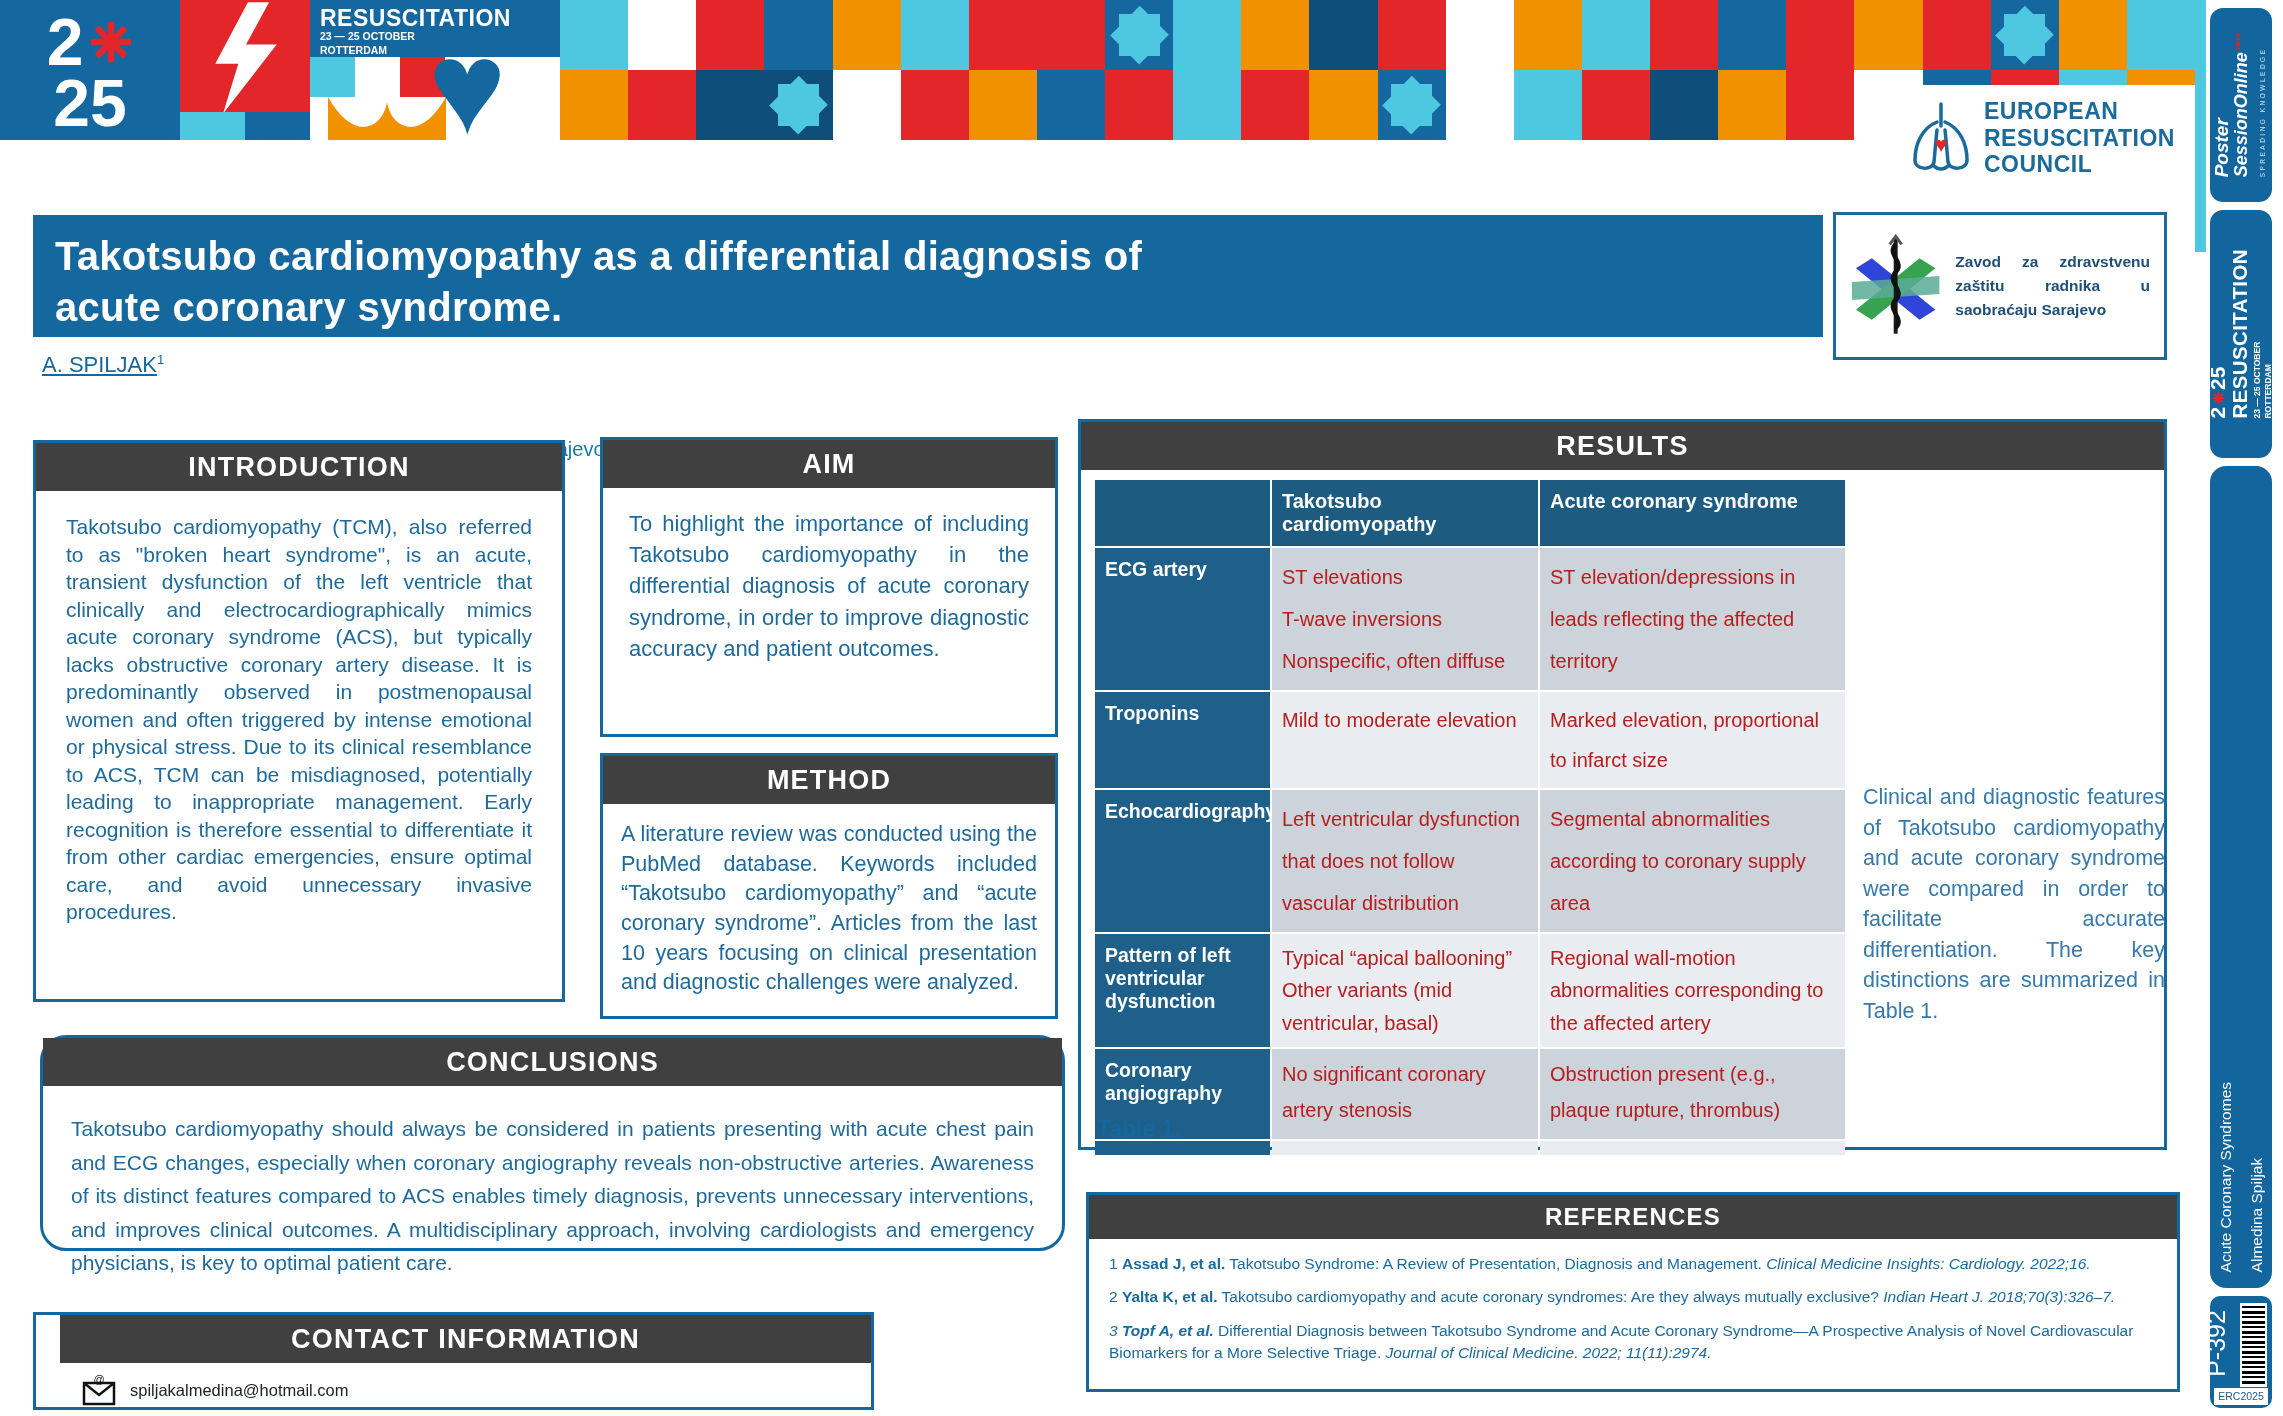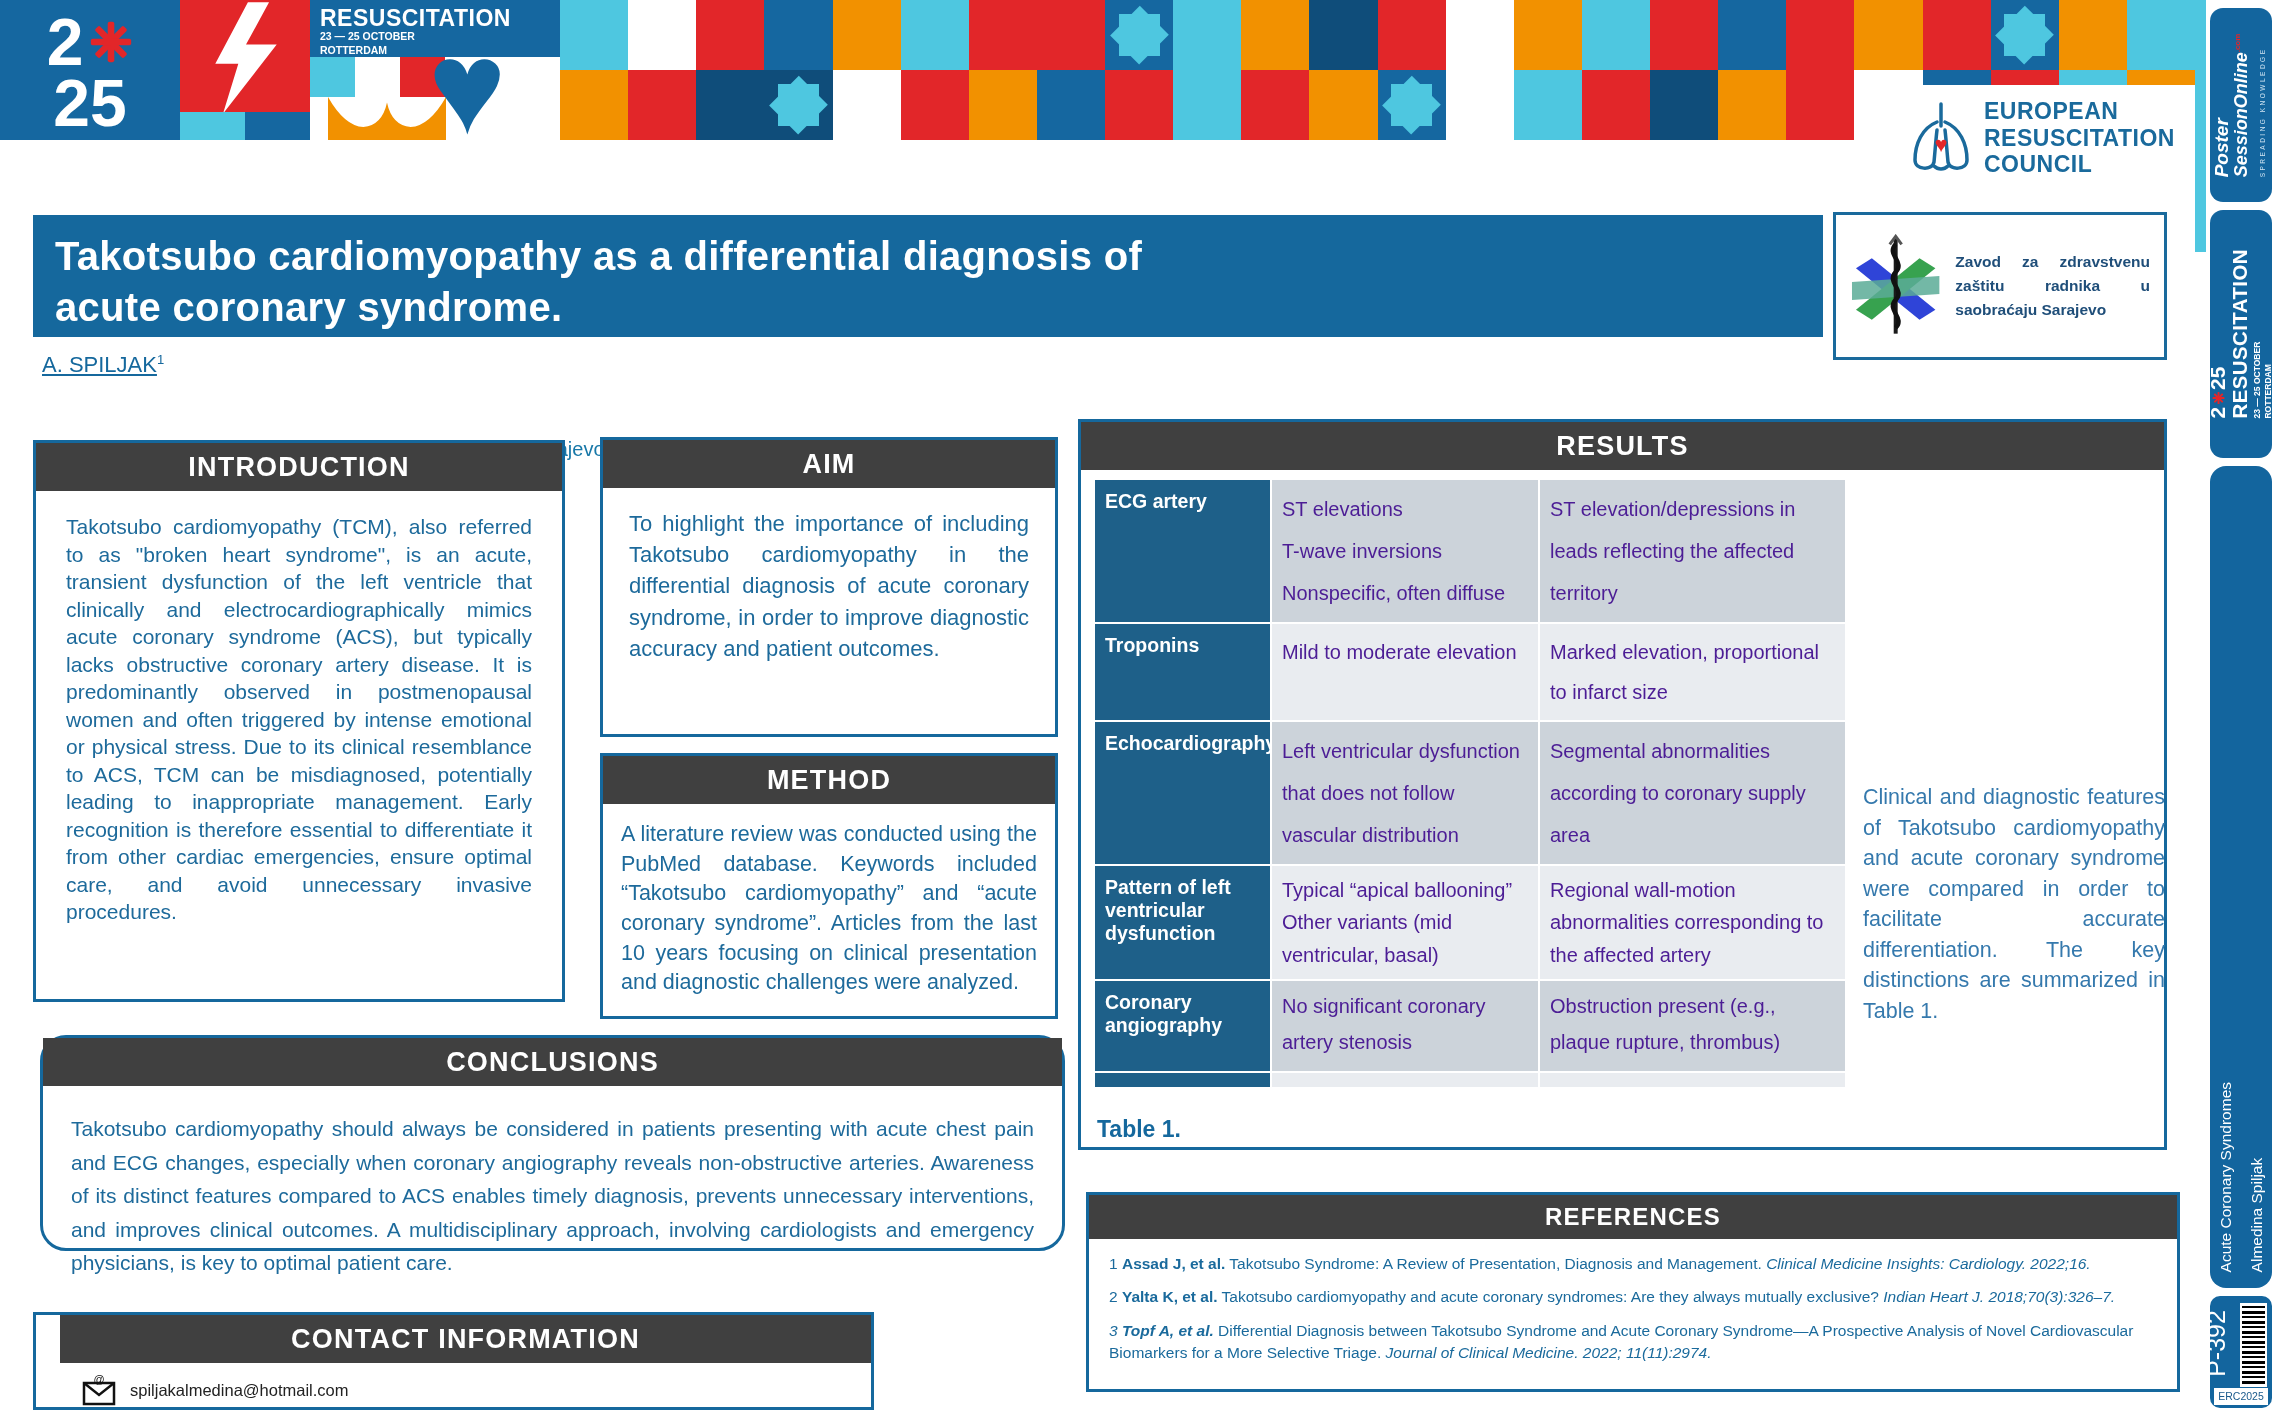--- a/index.html
+++ b/index.html
@@ -64,21 +64,21 @@
   .contact{left:33px;top:1312px;width:841px;height:98px;padding-left:24px;}
   .contact-row{display:flex;align-items:center;gap:14px;padding:11px 22px;}
   .contact-row a{color:#222;font-size:16.5px;text-decoration:none;}
   
   .results{left:1078px;top:419px;width:1089px;height:731px;}
   .rtable{position:absolute;left:14px;top:58px;width:746px;}
   .tr{display:grid;grid-template-columns:175px 266px 305px;gap:2px;margin-bottom:2px;}
   .th{background:#1d5c80;color:#fff;font-weight:bold;font-size:20px;padding:10px 10px;min-height:58px;
       box-sizing:border-box;display:flex;align-items:flex-start;}
   .rl{background:#1e6089;color:#fff;font-weight:bold;font-size:19.5px;padding:10px 10px;box-sizing:border-box;}
-  .td{font-size:20px;color:#4c1d95;padding:8px 10px;line-height:1.78;box-sizing:border-box;white-space:pre-line;}
+  .td{font-size:20px;color:#b91c1c;padding:8px 10px;line-height:1.78;box-sizing:border-box;white-space:pre-line;}
   .row-dark .td{background:#ccd3da}.row-light .td{background:#e9ecf0}
   .r-ecg .td{min-height:130px;line-height:2.1;}
   .r-tro .td{min-height:80px;line-height:2.0;}
   .r-ech .td{min-height:130px;line-height:2.1;}
   .r-pat .td{min-height:102px;line-height:1.62;}
   .r-cor .td{min-height:90px;line-height:1.78;}
   .r-part .rl{min-height:14px;padding:0;}
   .r-part .td{min-height:14px;padding:0;background:#e9ecf0;}
   .tcaption{position:absolute;left:16px;bottom:4px;color:#15689d;font-weight:bold;font-size:23px;}
   .rnote{position:absolute;left:782px;top:360px;width:302px;color:#3579ad;font-size:21.5px;
@@ -262,20 +262,25 @@
 
   <section class="box method">
     <div class="sec-head">METHOD</div>
     <div class="body-txt">A literature review was conducted using the PubMed database. Keywords included “Takotsubo cardiomyopathy” and “acute coronary syndrome”. Articles from the last 10 years focusing on clinical presentation and diagnostic challenges were analyzed.</div>
   </section>
 
   <section class="box results">
     <div class="sec-head">RESULTS</div>
 
     <div class="rtable">
+      <div class="tr">
+        <div class="th"></div>
+        <div class="th">Takotsubo cardiomyopathy</div>
+        <div class="th">Acute coronary syndrome</div>
+      </div>
       <div class="tr row-dark r-ecg">
         <div class="rl">ECG artery</div>
         <div class="td">ST elevations
 T-wave inversions
 Nonspecific, often diffuse</div>
         <div class="td">ST elevation/depressions in leads reflecting the affected territory</div>
       </div>
       <div class="tr row-light r-tro">
         <div class="rl">Troponins</div>
         <div class="td">Mild to moderate elevation</div>

